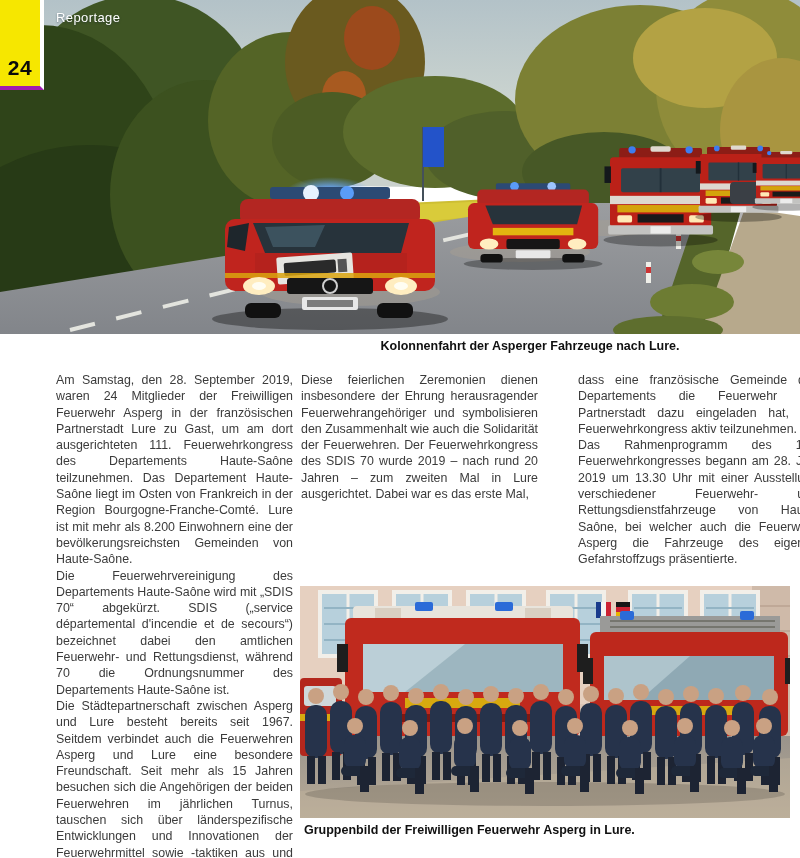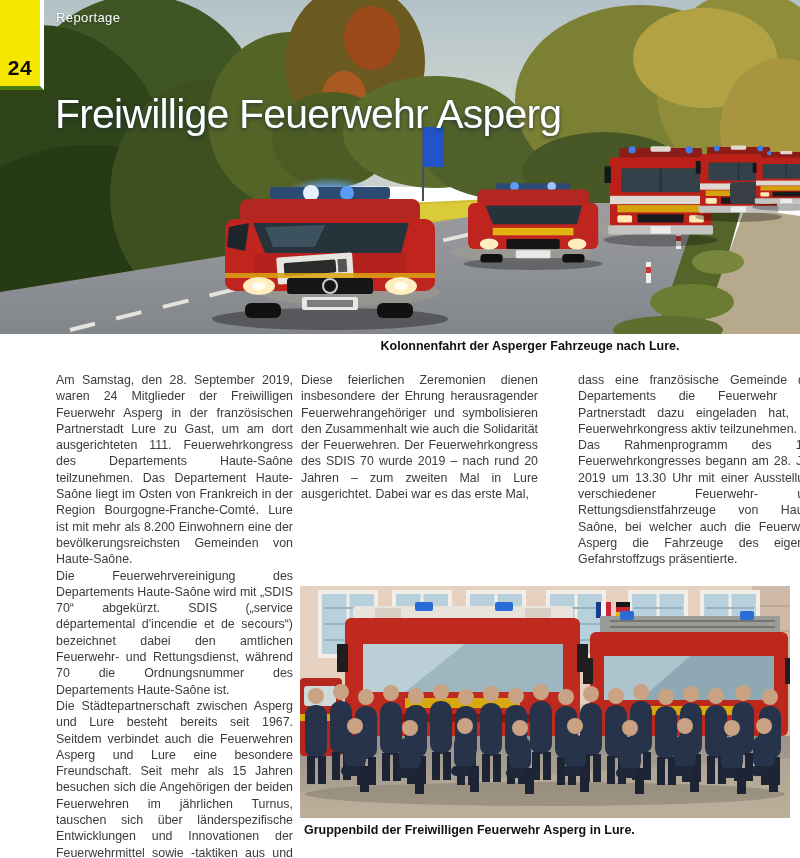--- a/index.html
+++ b/index.html
@@ -3,21 +3,21 @@
 <meta charset="utf-8">
 <style>
   html,body{margin:0;padding:0;background:#ffffff;}
   body{width:800px;height:858px;position:relative;overflow:hidden;
        font-family:"Liberation Sans",sans-serif;-webkit-font-smoothing:antialiased;}
 
   .hero{position:absolute;left:0;top:0;width:800px;height:334px;}
   .hero svg{display:block;width:100%;height:100%;}
 
   .page-badge{position:absolute;left:0;top:0;width:44px;height:90px;
-      background:#f6e700;border-right:4px solid #fff;border-bottom:4px solid #4d7c0f;
+      background:#f6e700;border-right:4px solid #fff;border-bottom:4px solid #a21caf;
       display:flex;align-items:flex-end;justify-content:center;box-sizing:border-box;
       padding-bottom:6px;}
   .page-badge span{font-size:21px;font-weight:bold;color:#0b0b0b;letter-spacing:.5px;}
 
   .section-label{position:absolute;left:56px;top:10px;color:#ffffff;font-size:13px;
       letter-spacing:.4px;text-shadow:0 1px 2px rgba(30,45,60,.5);}
 
   .headline{position:absolute;left:55px;top:60px;width:745px;color:#ffffff;
       font-size:41px;line-height:54px;letter-spacing:-0.8px;font-weight:400;
       text-shadow:0 2px 4px rgba(25,40,60,.6),0 0 2px rgba(25,40,60,.45);}
@@ -177,21 +177,21 @@
     </g>
   </svg>
 </div>
 
 <div class="page-badge">
   <span>24</span>
 </div>
 <div class="section-label">Reportage</div>
 
 <h1 class="headline">
-  <span>Freiwillige Feuerwehr Asperg</span><br>
+  <br>
 </h1>
 
 <div class="caption caption-hero">Kolonnenfahrt der Asperger Fahrzeuge nach Lure.</div>
 
 <div class="col col-1">
   <p>Am Samstag, den 28. September 2019, waren 24 Mitglieder der Freiwilligen Feuerwehr Asperg in der französischen Partnerstadt Lure zu Gast, um am dort ausgerichteten 111. Feuerwehrkongress des Departements Haute-Saône teilzunehmen. Das Departement Haute-Saône liegt im Osten von Frankreich in der Region Bourgogne-Franche-Comté. Lure ist mit mehr als 8.200 Einwohnern eine der bevölkerungsreichsten Gemeinden von Haute-Saône.</p>
   <p>Die Feuerwehrvereinigung des Departements Haute-Saône wird mit „SDIS 70“ abgekürzt. SDIS („service départemental d'incendie et de secours“) bezeichnet dabei den amtlichen Feuerwehr- und Rettungsdienst, während 70 die Ordnungsnummer des Departements Haute-Saône ist.</p>
   <p>Die Städtepartnerschaft zwischen Asperg und Lure besteht bereits seit 1967. Seitdem verbindet auch die Feuerwehren Asperg und Lure eine besondere Freundschaft. Seit mehr als 15 Jahren besuchen sich die Angehörigen der beiden Feuerwehren im jährlichen Turnus, tauschen sich über länderspezifische Entwicklungen und Innovationen der Feuerwehrmittel sowie -taktiken aus und festigen die deutsch-</p>
 </div>
 <div class="col col-2">

